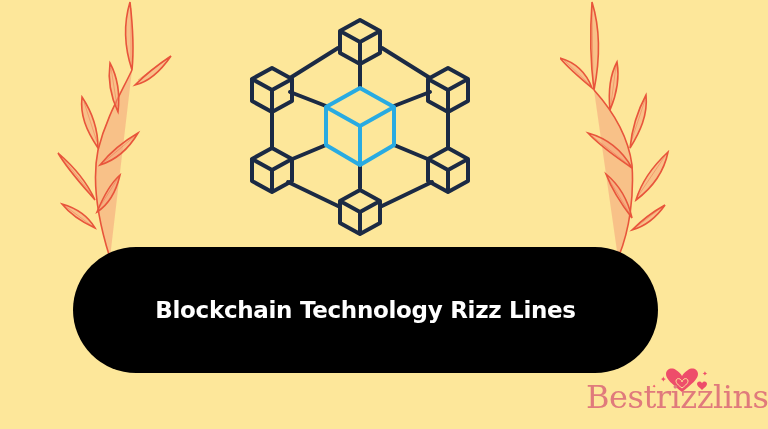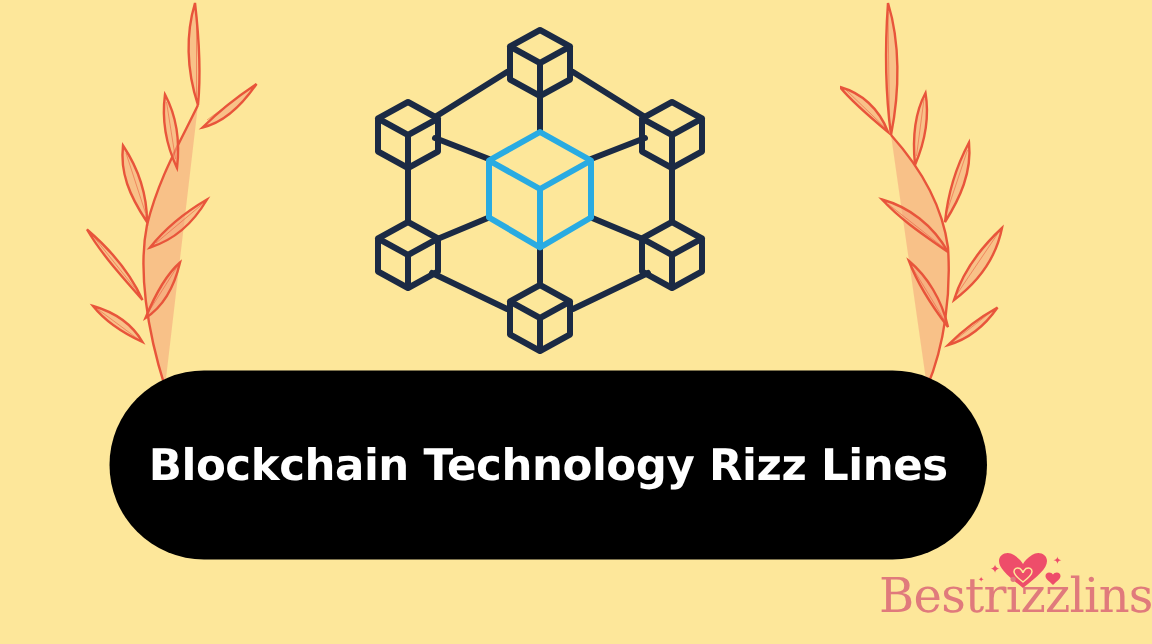--- a/index.html
+++ b/index.html
@@ -13,21 +13,21 @@
     .leaf-left { position: absolute; left: 40px; top: 0; width: 140px; height: 262px; }
     .leaf-right { position: absolute; left: 560px; top: 0; width: 140px; height: 262px; }
     .network { position: absolute; left: 240px; top: 10px; width: 250px; height: 240px; }
     .pill {
       position: absolute; left: 73px; top: 247px; width: 585px; height: 126px;
       background: #000; border-radius: 63px;
       display: flex; align-items: center; justify-content: center;
     }
     .pill-title {
       color: #fff; font-family: "DejaVu Sans", sans-serif; font-weight: bold;
-      font-size: 29px; letter-spacing: -0.3px;
+      font-size: 23px; letter-spacing: -0.3px;
     }
     .brand {
       position: absolute; left: 582px; top: 366px; width: 186px; height: 63px;
     }
     .brand-text {
       position: absolute; left: 4px; top: 12px;
       font-family: "DejaVu Serif", serif; font-size: 32px;
       color: #e07a7c; letter-spacing: -0.5px;
     }
     .brand-hearts { position: absolute; left: 60px; top: 0; width: 80px; height: 30px; }

